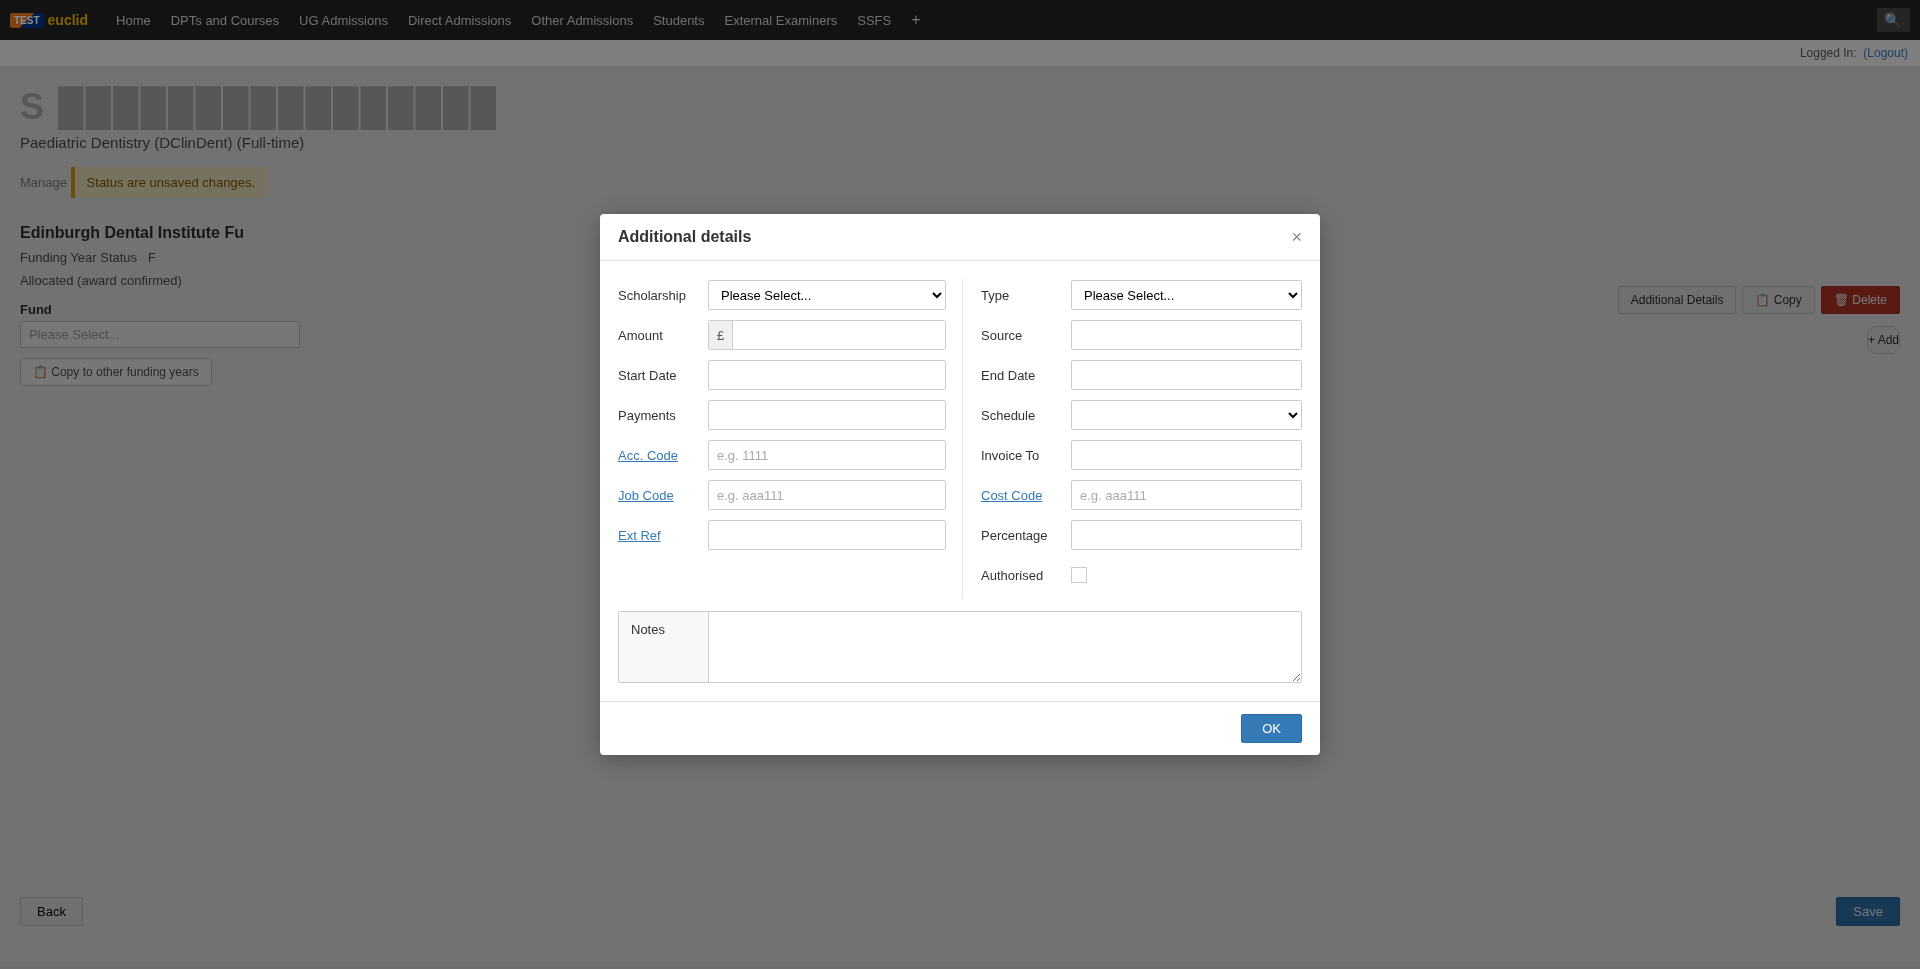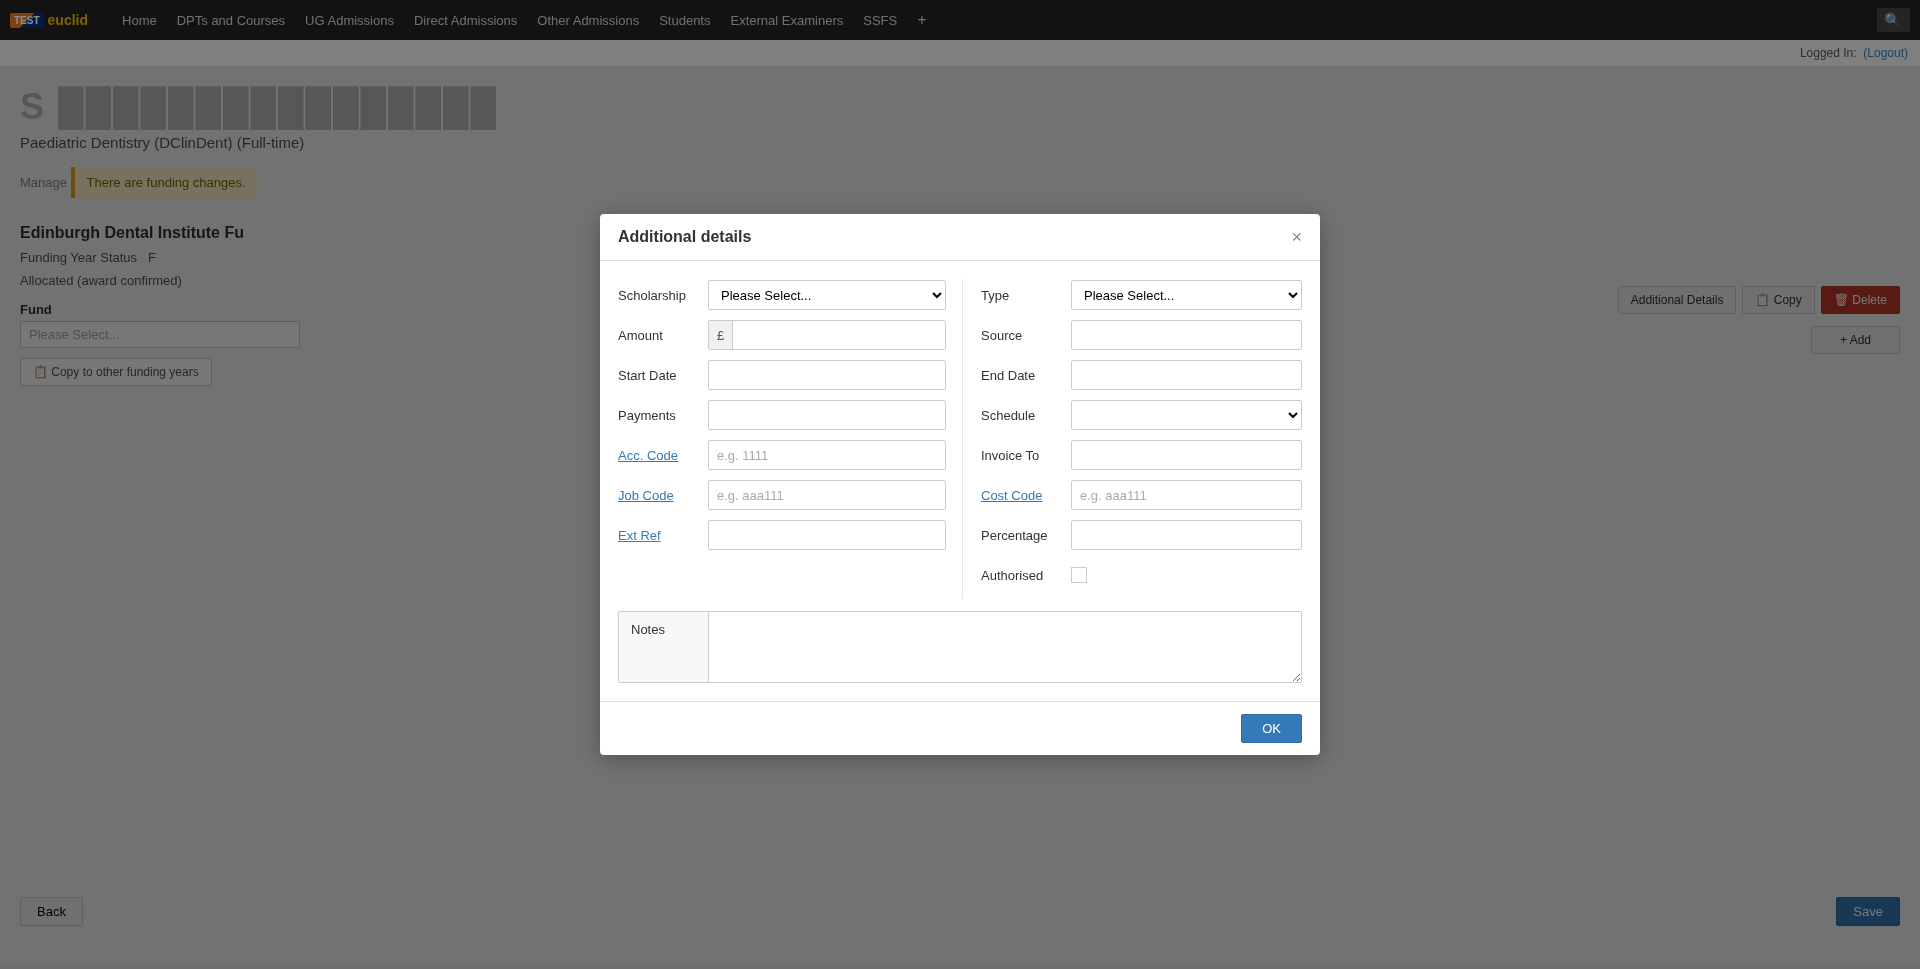--- a/index.html
+++ b/index.html
@@ -10,21 +10,21 @@
       background: #222;
       height: 40px;
       display: flex;
       align-items: center;
       padding: 0 10px;
       gap: 20px;
     }
     .navbar-brand {
       display: flex;
       align-items: center;
-      margin-right: 14px;
+      margin-right: 8px;
     }
     .brand-logo {
       background: linear-gradient(135deg, #e87722 50%, #003087 50%);
       color: white;
       font-size: 10px;
       font-weight: bold;
       padding: 2px 4px;
       border-radius: 2px;
       margin-right: 4px;
     }
@@ -138,24 +138,24 @@
       cursor: pointer;
       border-radius: 2px;
       color: white;
     }
     .btn-add-bg {
       position: absolute;
       right: 20px;
       top: 260px;
       background: #f0f0f0;
       border: 1px solid #ccc;
-      padding: 6px 28px;
+      padding: 6px 0;
       font-size: 12px;
       cursor: pointer;
-      border-radius: 2px;
+      border-radius: 10px;
       color: #333;
     }
     .bottom-btns {
       position: absolute;
       bottom: 40px;
       left: 20px;
       display: flex;
       gap: 10px;
     }
     .btn-back {
@@ -358,21 +358,21 @@
   <span>Logged In:</span>&nbsp;
   <span></span>&nbsp;
   <a>(Logout)</a>
 </div>
 
 <div class="page-bg">
   <div class="page-title-blurred">S ████████████████</div>
   <div class="page-subtitle">Paediatric Dentistry (DClinDent) (Full-time)</div>
   <span class="manage-link">Manage</span>
 
-  <div class="unsaved-warning">There are funding changes.</div>
+  <div class="unsaved-warning">Status are unsaved changes.</div>
 
   <div style="margin-top:10px;">
     <div class="section-title">Edinburgh Dental Institute Fu</div>
     <div class="funding-year-status">
       <span>Funding Year Status</span>&nbsp;&nbsp;
       <span>F</span>
     </div>
     <div class="funding-year-status" style="margin-top:8px;">Allocated (award confirmed)</div>
   </div>
 

